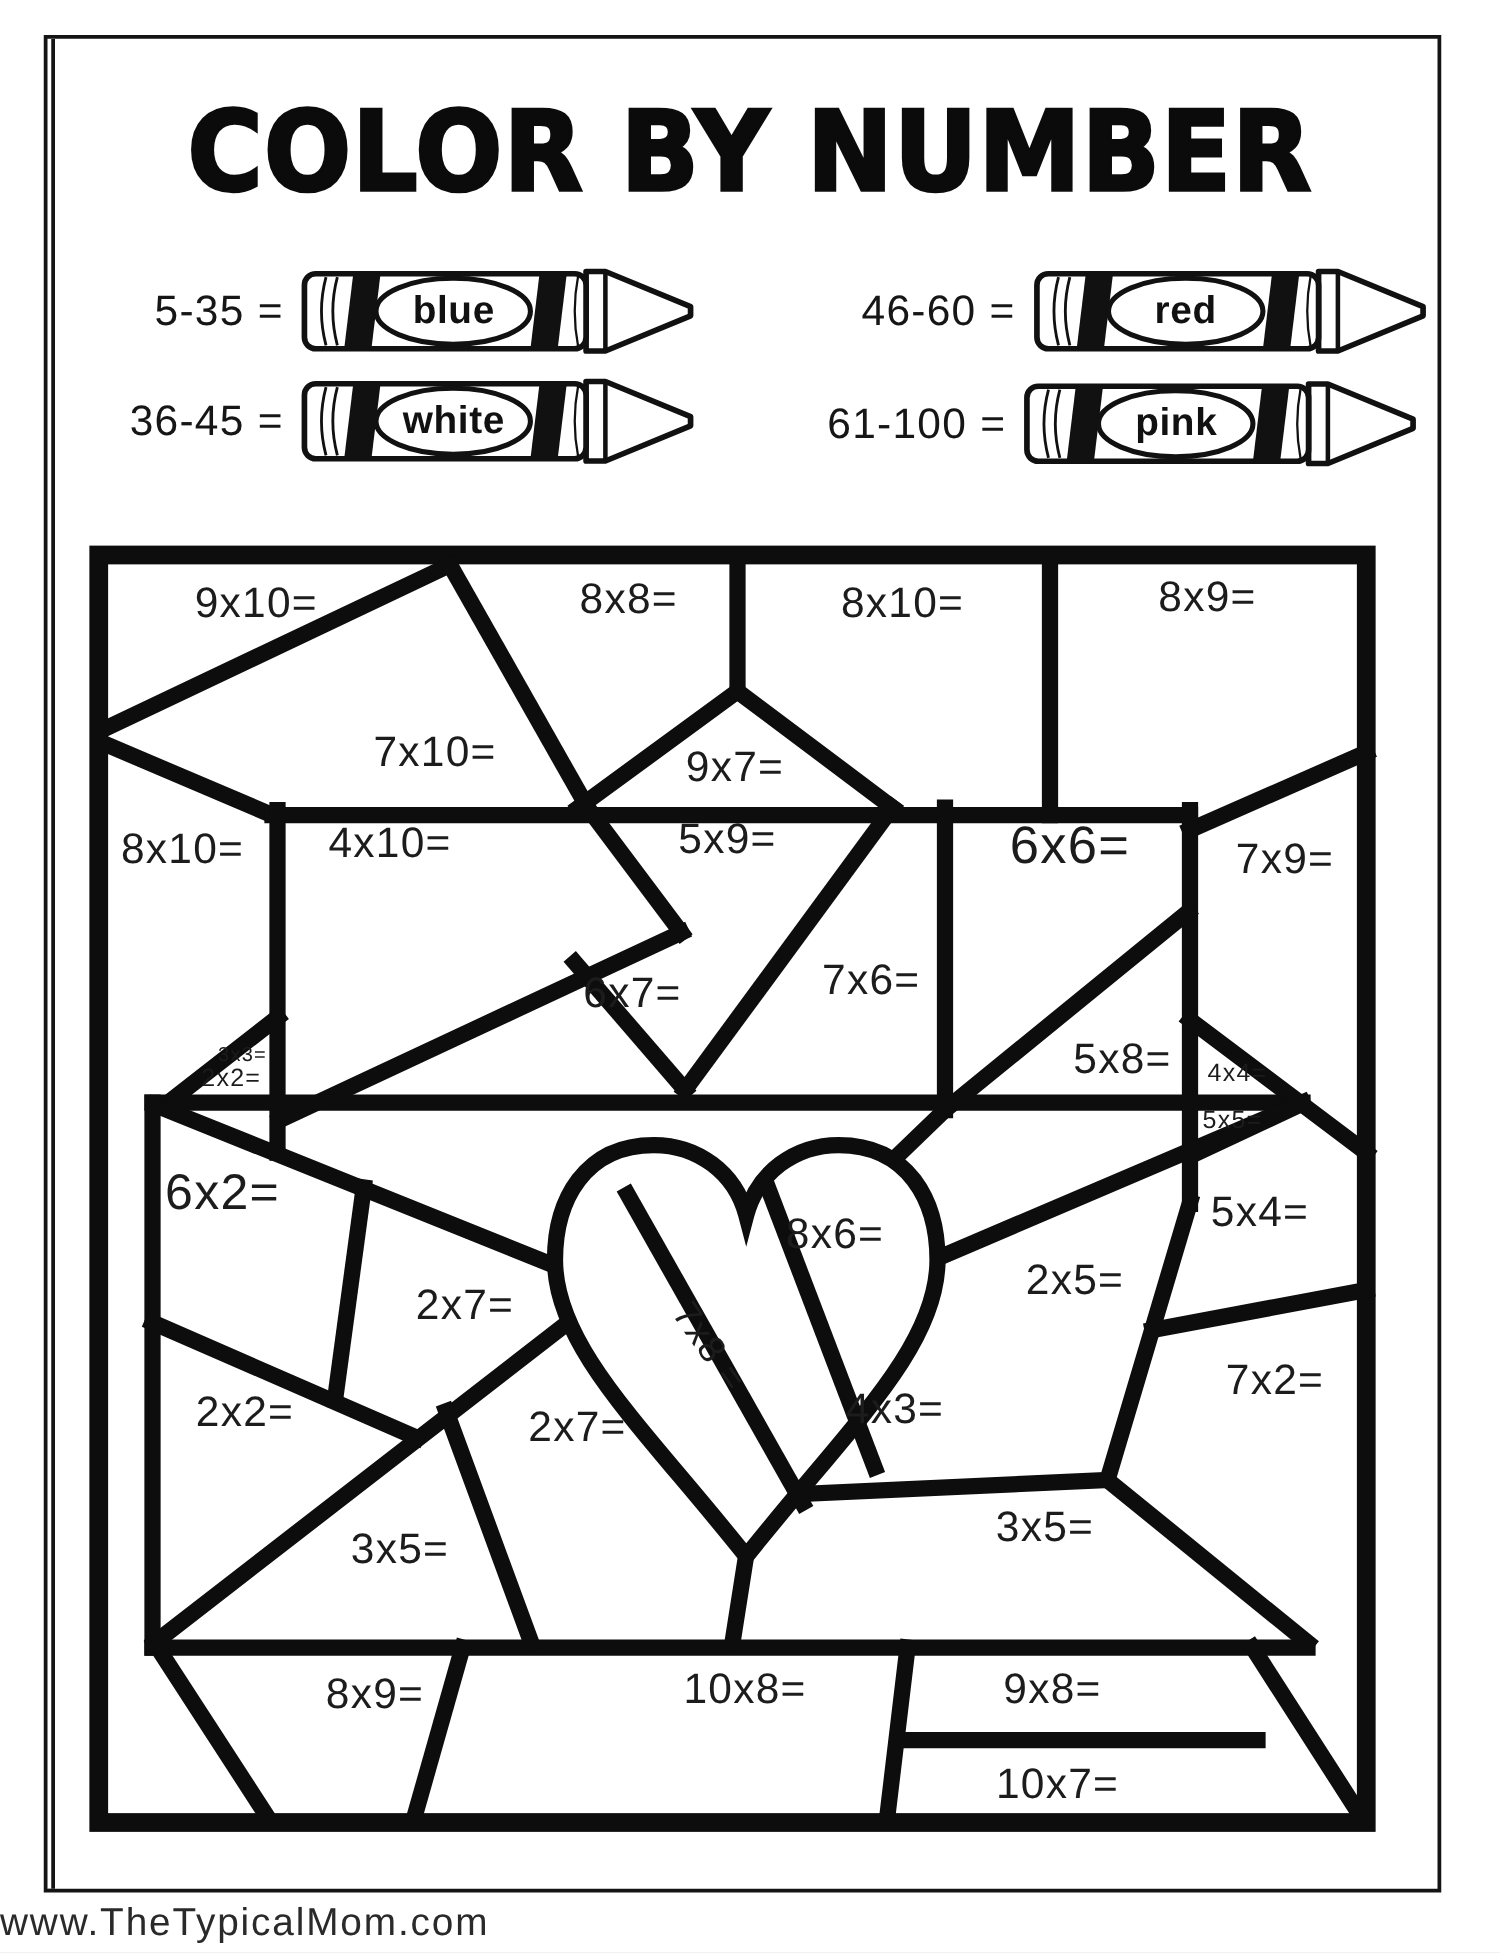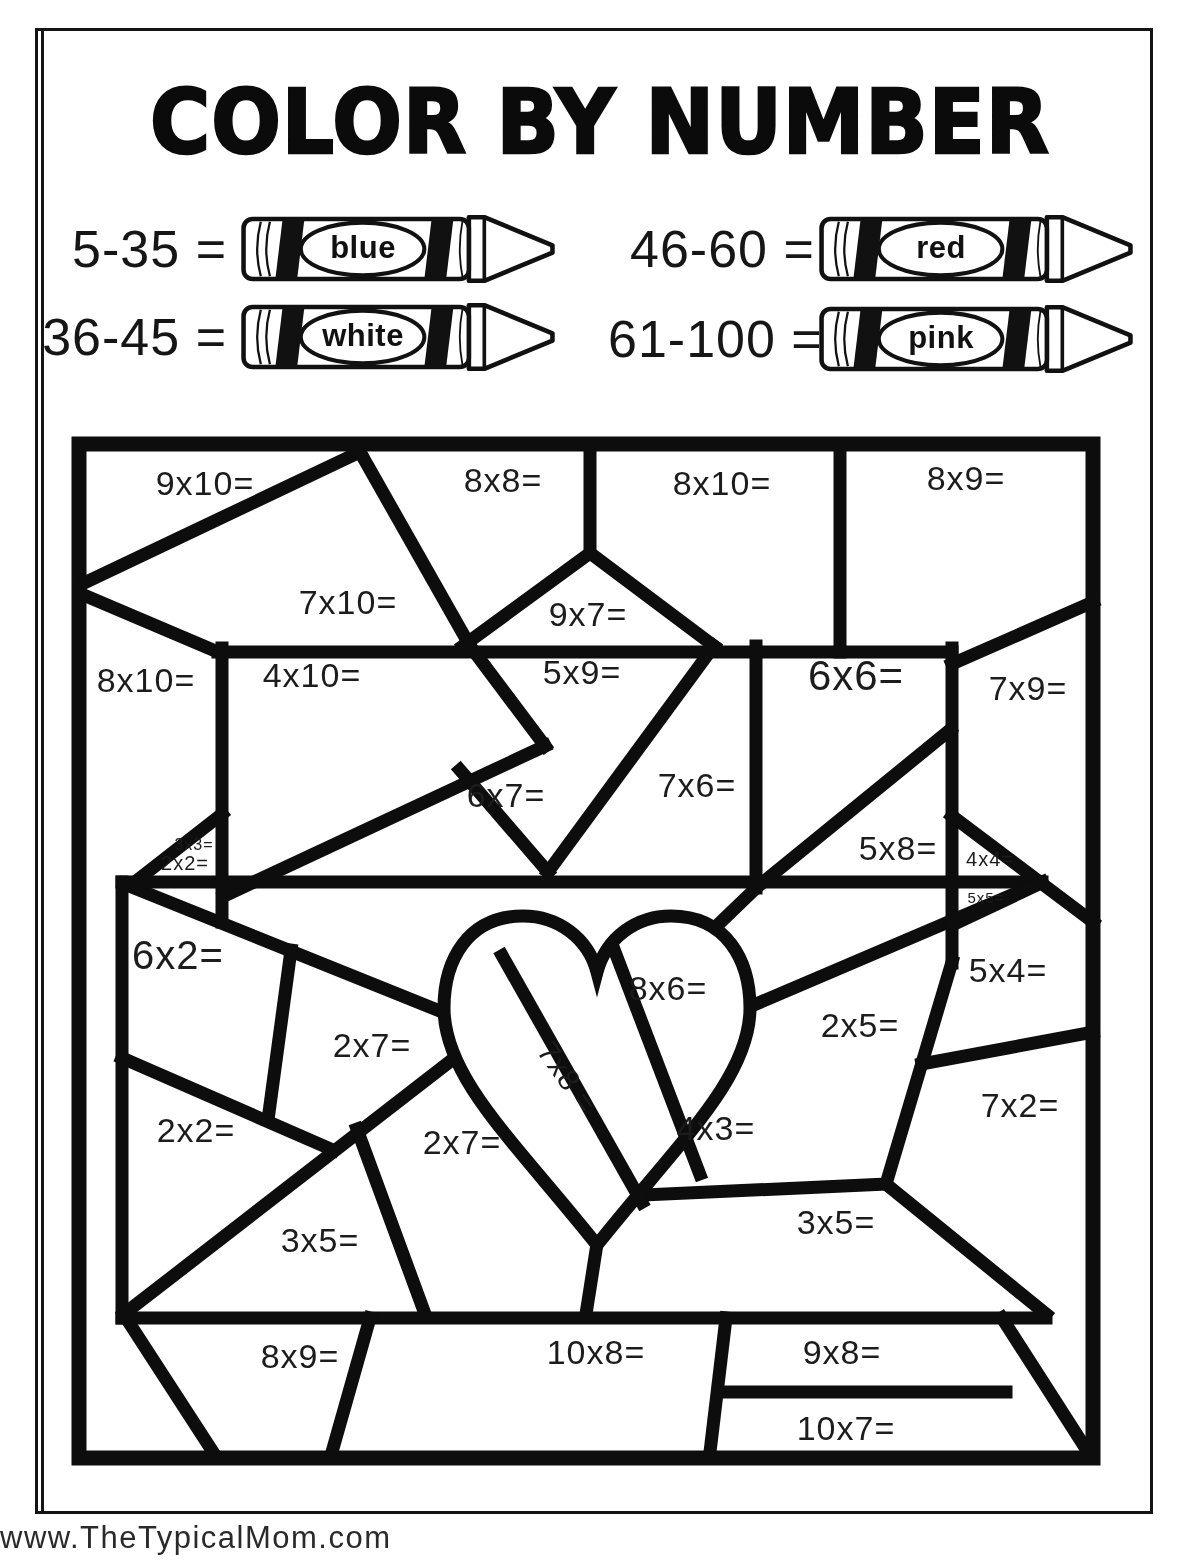--- a/index.html
+++ b/index.html
@@ -14,21 +14,21 @@
     box-sizing:border-box;pointer-events:none;
   }
   .page-title{
     position:absolute;left:0;top:75px;width:1200px;text-align:center;
     font-family:"DejaVu Sans", sans-serif;font-weight:900;font-size:82px;
     letter-spacing:1px;color:#0b0b0b;transform:scaleY(1.08);
     -webkit-text-stroke:2.5px #0b0b0b;white-space:nowrap;
   }
   .legend-item{position:absolute;display:flex;align-items:center;}
   .legend-range{
-    font-size:52px;color:#161616;white-space:nowrap;text-align:right;
+    font-size:34px;color:#161616;white-space:nowrap;text-align:right;
     letter-spacing:1px;
   }
   .crayon-wrap{position:relative;margin-left:12px;}
   .crayon-wrap svg{display:block;}
   .crayon-label{
     position:absolute;left:39%;top:50%;transform:translate(-50%,-52%);
     font-size:31px;font-weight:bold;color:#111;letter-spacing:.5px;
   }
   .puzzle{position:absolute;left:0;top:0;width:1200px;height:1562px;}
   .cell{
@@ -76,21 +76,21 @@
   </div>
   <div class="legend-item" style="left:40px;top:295px;width:520px;">
     <span class="legend-range" style="width:187px;">36-45 =</span>
     <span class="crayon-wrap">
       <svg width="318" height="84" viewBox="0 0 350 92">
           <use href="#crayon"></use>
         </svg>
       <span class="crayon-label">white</span>
     </span>
   </div>
-  <div class="legend-item" style="left:630px;top:207px;width:520px;">
+  <div class="legend-item" style="left:630px;top:207px;width:520px;justify-content:center;">
     <span class="legend-range" style="width:175px;">46-60 =</span>
     <span class="crayon-wrap">
       <svg width="318" height="84" viewBox="0 0 350 92">
           <use href="#crayon"></use>
         </svg>
       <span class="crayon-label">red</span>
     </span>
   </div>
   <div class="legend-item" style="left:608px;top:297px;width:540px;">
     <span class="legend-range" style="width:197px;">61-100 =</span>
@@ -170,21 +170,21 @@
       <div class="cell" style="left: 312px; top: 675px; font-size: 34px;">4x10=</div>
       <div class="cell" style="left: 582px; top: 672px; font-size: 34px;">5x9=</div>
       <div class="cell" style="left: 856px; top: 676px; font-size: 42px;">6x6=</div>
       <div class="cell" style="left: 1028px; top: 688px; font-size: 34px;">7x9=</div>
       <div class="cell" style="left: 506px; top: 795px; font-size: 34px;">6x7=</div>
       <div class="cell" style="left: 697px; top: 785px; font-size: 34px;">7x6=</div>
       <div class="cell" style="left: 898px; top: 848px; font-size: 34px;">5x8=</div>
       <div class="cell" style="left: 185px; top: 863px; font-size: 20px;">2x2=</div>
       <div class="cell" style="left: 194px; top: 845px; font-size: 16px;">3x3=</div>
       <div class="cell" style="left: 990px; top: 859px; font-size: 20px;">4x4=</div>
-      <div class="cell" style="left: 986px; top: 897px; font-size: 15px; text-align: right;">5x5=</div>
+      <div class="cell" style="left: 986px; top: 897px; font-size: 20px; text-align: right;">5x5=</div>
       <div class="cell" style="left: 178px; top: 955px; font-size: 40px;">6x2=</div>
       <div class="cell" style="left: 1008px; top: 957px; font-size: 34px; margin-top: 13px;">5x4=</div>
       <div class="cell" style="left: 668px; top: 988px; font-size: 34px;">8x6=</div>
       <div class="cell" style="left: 567px; top: 1078px; font-size: 30px; transform: translate(-50%, -50%) rotate(55deg);">7x8 =</div>
       <div class="cell" style="left: 860px; top: 1025px; font-size: 34px;">2x5=</div>
       <div class="cell" style="left: 372px; top: 1045px; font-size: 34px;">2x7=</div>
       <div class="cell" style="left: 196px; top: 1130px; font-size: 34px;">2x2=</div>
       <div class="cell" style="left: 462px; top: 1142px; font-size: 34px;">2x7=</div>
       <div class="cell" style="left: 716px; top: 1128px; font-size: 34px;">4x3=</div>
       <div class="cell" style="left: 1020px; top: 1105px; font-size: 34px;">7x2=</div>

